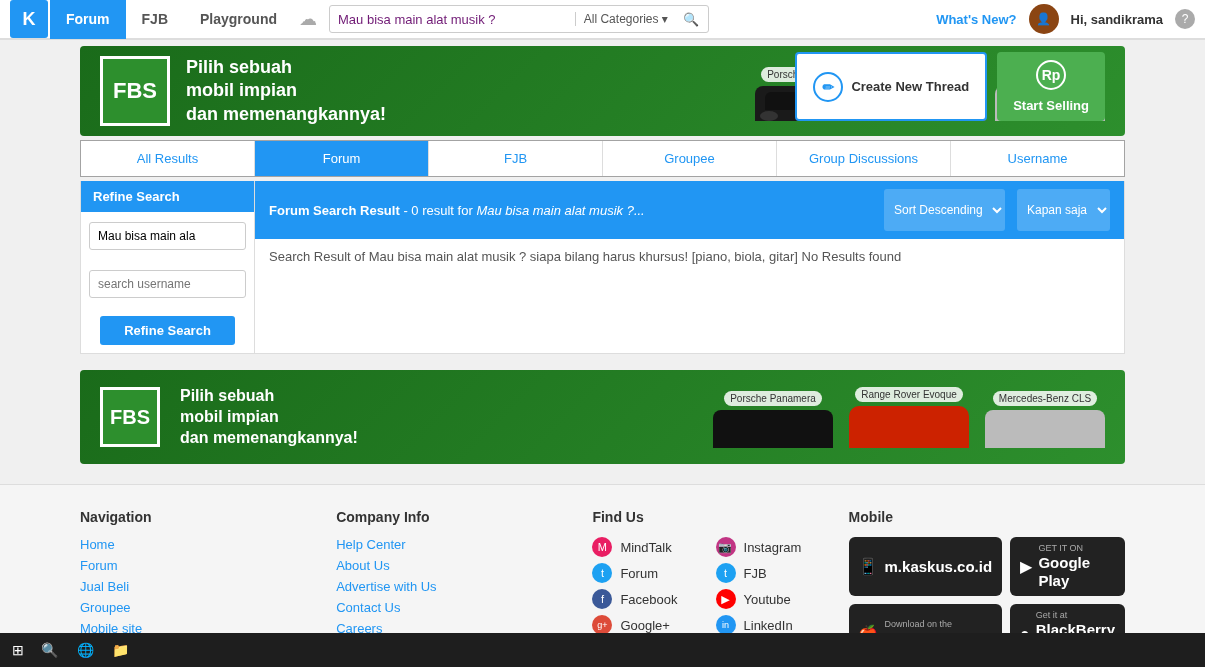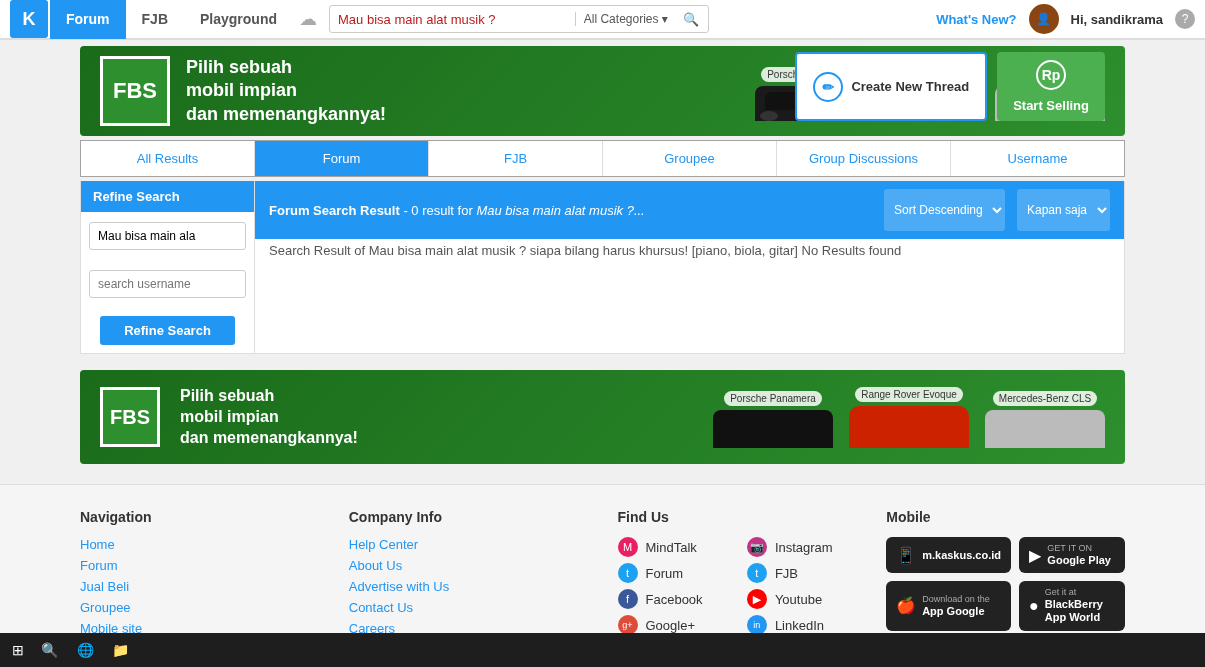--- a/index.html
+++ b/index.html
@@ -49,21 +49,21 @@
       flex: 1;
       max-width: 380px;
       margin-left: 6px;
       background: #fff;
     }
     .search-bar input {
       border: none; outline: none;
       padding: 0 8px;
       flex: 1;
       font-size: 13px;
-      color: #b91c1c;
+      color: #701a75;
     }
     .search-cat {
       border-left: 1px solid #ccc;
       padding: 0 8px;
       font-size: 12px;
       color: #555;
       cursor: pointer;
       white-space: nowrap;
     }
     .search-icon-btn {
@@ -278,21 +278,21 @@
     .sort-dropdown {
       background: rgba(255,255,255,0.2);
       color: #fff;
       border: none;
       padding: 13px 6px;
       border-radius: 3px;
       cursor: pointer;
       font-size: 12px;
     }
     .results-body {
-      padding: 4px 14px;
+      padding: 10px 14px;
       font-size: 13px;
       color: #555;
     }
 
     
     .ad-banner2 {
       margin: 16px 80px;
       background: linear-gradient(135deg, #1a6b1a 0%, #2d8f2d 100%);
       border-radius: 4px;
       padding: 16px 20px;
@@ -391,21 +391,21 @@
       padding: 6px 10px;
       font-size: 11px;
       display: flex;
       align-items: center;
       gap: 6px;
       cursor: pointer;
     }
     .mobile-badge .badge-icon { font-size: 16px; }
     .mobile-badge .badge-text { line-height: 1.2; }
     .mobile-badge .badge-sub { font-size: 9px; color: #aaa; }
-    .mobile-badge .badge-main { font-size: 11px; font-weight: bold; }
+    .mobile-badge .badge-main { font-size: 15px; font-weight: bold; }
 
     
     .taskbar {
       position: fixed;
       bottom: 0; left: 0; right: 0;
       height: 34px;
       background: #1e1e1e;
       display: flex;
       align-items: center;
       padding: 0 4px;

